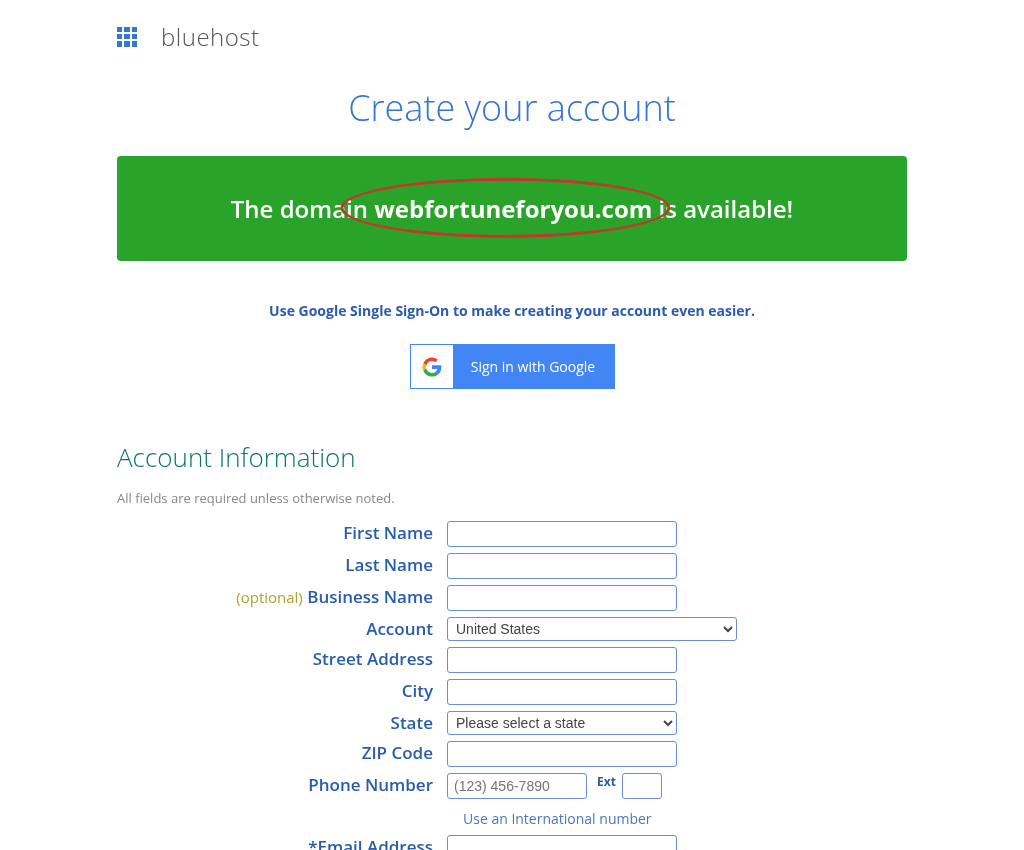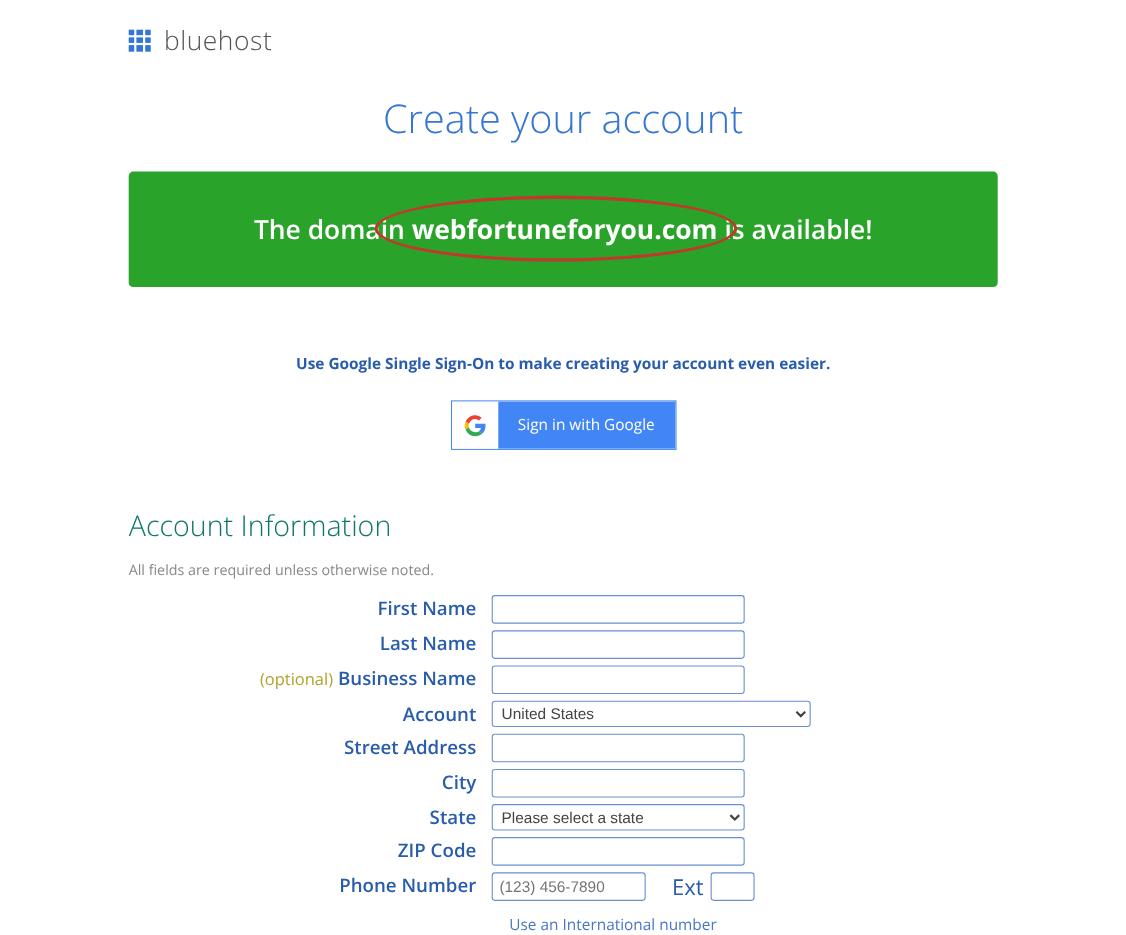--- a/index.html
+++ b/index.html
@@ -5,30 +5,30 @@
   * { box-sizing: border-box; margin: 0; padding: 0; }
   body {
     font-family: "Open Sans", "Helvetica Neue", Arial, sans-serif;
     background: #fff;
     width: 1024px;
     color: #333;
   }
   .container { width: 790px; margin: 0 auto; padding: 20px 0 40px 0; }
 
   
-  .logo { display: flex; align-items: center; gap: 12px; margin-bottom: 30px; }
+  .logo { display: flex; align-items: center; gap: 24px; margin-bottom: 30px; }
   .logo-grid { width: 20px; height: 20px; display: grid; grid-template-columns: repeat(3,1fr); grid-template-rows: repeat(3,1fr); gap: 2px; }
   .logo-grid span { background: #3575d3; display: block; }
   .logo-text { font-size: 24px; font-weight: 300; color: #555; letter-spacing: 0.5px; }
 
   
   .page-title { text-align: center; font-size: 36px; font-weight: 300; color: #3575d3; margin-bottom: 24px; }
 
   
-  .banner { position: relative; background: #29a329; color: #fff; border-radius: 4px; padding: 36px 20px; text-align: center; font-size: 24px; font-weight: 600; margin-bottom: 60px; }
+  .banner { position: relative; background: #29a329; color: #fff; border-radius: 4px; padding: 36px 20px; text-align: center; font-size: 24px; font-weight: 600; margin-bottom: 40px; }
   .banner .prefix { font-weight: 600; }
   .banner .domain { font-weight: 700; position: relative; z-index: 2; }
   .banner .suffix { font-weight: 600; }
   .ellipse { position: absolute; border: 3px solid #c0392b; border-radius: 50%; width: 330px; height: 60px; left: 50%; top: 50%; transform: translate(-52%, -52%); pointer-events: none; }
 
   
   .sso-text { text-align: center; color: #295caa; font-weight: 700; font-size: 14px; margin-bottom: 24px; }
   .google-btn { display: flex; width: 205px; margin: 16px auto 50px auto; border: 1px solid #4285f4; overflow: hidden; cursor: pointer; font-size: 14px; }
   .google-btn .icon-part { background: #fff; width: 42px; display: flex; align-items: center; justify-content: center; }
   .google-btn .label-part { background: #4285f4; color: #fff; flex: 1; text-align: center; padding: 12px 10px; }
@@ -37,21 +37,21 @@
   .section-title { font-size: 26px; font-weight: 300; color: #0f766e; margin-bottom: 14px; }
   .section-sub { font-size: 13px; color: #888; margin-bottom: 14px; }
 
   
   .form-row { display: flex; margin-bottom: 6px; }
   .label-cell { width: 330px; text-align: right; padding-right: 14px; font-size: 17px; font-weight: 600; color: #295caa; }
   .label-cell .optional { color: #b0a22a; font-weight: 400; font-size: 15px; }
   .input-text { width: 230px; height: 26px; border: 1px solid #6a8fcf; border-radius: 3px; padding: 2px 6px; font-size: 14px; margin-right: 8px; }
   .input-select { width: 290px; height: 24px; border: 1px solid #6a8fcf; border-radius: 3px; padding: 0 4px; font-size: 14px; color: #444; background: #fff; }
   .input-select.short { width: 230px; }
-  .ext-label { font-size: 20px; font-weight: 400; color: #295caa; margin: 0 6px 0 16px; }
+  .ext-label { font-size: 12px; font-weight: 700; color: #295caa; margin: 0 6px 0 2px; }
   .input-ext { width: 40px; height: 26px; border: 1px solid #6a8fcf; border-radius: 3px; padding: 2px 4px; }
   .sublink { font-size: 14px; color: #4a77c4; margin-left: 16px; }
   .sub-row { display: flex; }
   .sub-row .spacer { width: 330px; }
   .sub-row-inner { padding-left: 0; margin-top: 2px; margin-bottom: 6px; }
 
   
   .g-svg { width: 20px; height: 20px; }
 </style>
 </head>

